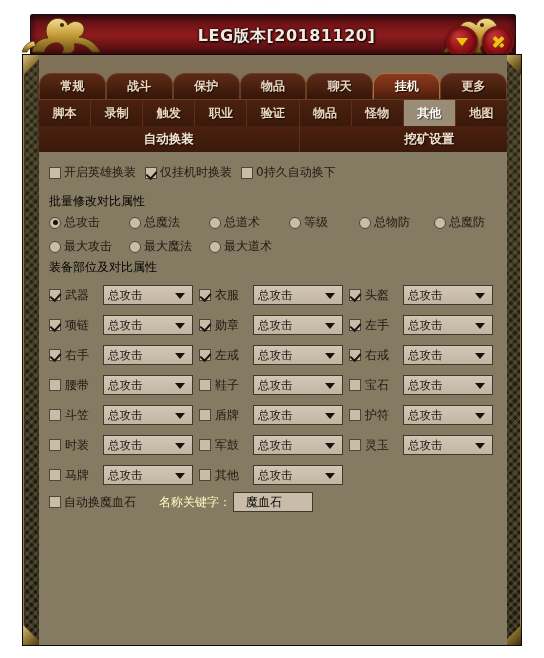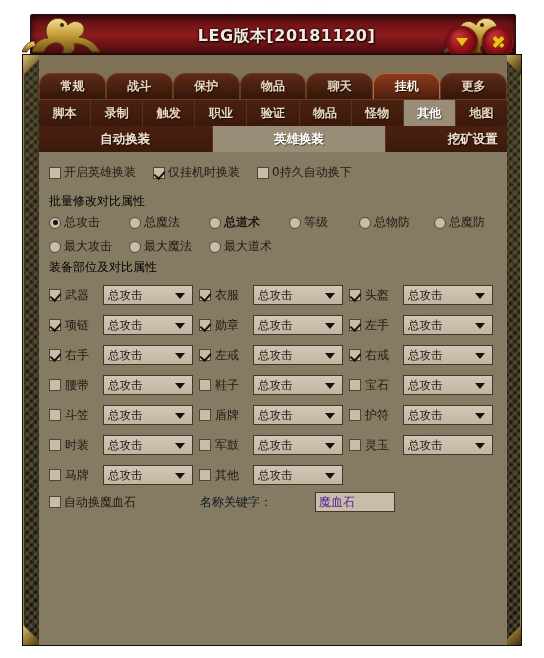--- a/index.html
+++ b/index.html
@@ -98,21 +98,21 @@
   .tab3{flex:1;display:flex;align-items:center;justify-content:center;
         color:#efe2d0;font-size:12.5px;font-weight:bold;cursor:pointer;
         border-right:1px solid #5f2f18;box-sizing:border-box;text-shadow:1px 1px 1px #1a0a04;
         background:linear-gradient(180deg,#4b2110 0%,#3a190b 100%);}
   .tab3:last-child{border-right:none;}
   .tab3.active{background:#9a8d78;color:#ffffff;text-shadow:1px 1px 1px #4a4236;}
 
   
   .panel{position:absolute;left:0;top:97px;width:468px;height:493px;background:#857a62;}
 
-  .opt-row{position:absolute;left:10px;top:12px;display:flex;align-items:center;gap:8px;}
+  .opt-row{position:absolute;left:10px;top:12px;display:flex;align-items:center;gap:0px;}
   .cb-item{display:flex;align-items:center;margin-right:9px;cursor:pointer;}
   .cbx{width:12px;height:12px;background:#c9bca9;border:1px solid #4e4639;
        display:inline-block;position:relative;margin-right:3px;box-sizing:border-box;}
   .cbx.on:after{content:"";position:absolute;left:2px;top:1px;width:5px;height:8px;
        border:solid #17140e;border-width:0 2px 2px 0;transform:rotate(42deg);}
   .lbl{font-size:12px;color:#1e1a12;white-space:nowrap;}
 
   .section-title{position:absolute;left:10px;font-size:12px;color:#000000;}
   .st1{top:41px;}
   .st2{top:107px;}
@@ -132,25 +132,25 @@
   .gcell{width:150px;display:flex;align-items:center;}
   .gcell .cbx{margin-right:4px;}
   .gname{font-size:12px;color:#1e1a12;width:38px;white-space:nowrap;}
   .sel{width:90px;height:20px;background:linear-gradient(180deg,#d2c7b6 0%,#c2b6a2 100%);
        border:1px solid #3f382c;display:flex;align-items:center;position:relative;
        box-sizing:border-box;cursor:pointer;}
   .sel-val{font-size:11.5px;color:#17140e;padding-left:4px;}
   .sel-arrow{position:absolute;right:7px;top:7px;width:0;height:0;
        border-left:5px solid transparent;border-right:5px solid transparent;border-top:6px solid #17140e;}
 
-  .bottom-row{position:absolute;left:10px;top:340px;display:flex;align-items:center;gap:41px;}
-  .kw-label{font-size:12px;color:#0f172a;margin-left:14px;margin-right:2px;}
+  .bottom-row{position:absolute;left:10px;top:340px;display:flex;align-items:center;}
+  .kw-label{font-size:12px;color:#fef9c3;margin-left:14px;margin-right:2px;}
   .kw-input{width:80px;height:20px;background:#c9bca9;border:1px solid #3f382c;
        display:flex;align-items:center;box-sizing:border-box;}
-  .kw-val{font-size:12px;color:#4c1d95;padding-left:3px;}
+  .kw-val{font-size:12px;color:#000000;padding-left:12px;}
 </style>
 </head>
 <body>
 
 <div id="app">
   <div class="glow"></div>
 
   <div class="frame">
 
     <div class="titlebar">
@@ -248,23 +248,20 @@
             </div>
             <div class="tab2">
               <span>地图</span>
             </div>
           </div>
 
         <div class="tabrow3" id="tabs3">
             <div class="tab3">
               <span>自动换装</span>
             </div>
-            <div class="tab3 active">
-              <span>英雄换装</span>
-            </div>
             <div class="tab3">
               <span>挖矿设置</span>
             </div>
           </div>
 
         <div class="panel">
 
           <div class="opt-row" id="optrow">
               <div class="cb-item">
                 <span class="cbx"></span>
@@ -284,21 +281,21 @@
 
           <div class="radio-row rr1" id="rr1">
               <div class="rd-item" style="width: 80px;">
                 <span class="rdo on"></span>
                 <span class="lbl">总攻击</span>
               </div>
               <div class="rd-item" style="width: 80px;">
                 <span class="rdo"></span>
                 <span class="lbl">总魔法</span>
               </div>
-              <div class="rd-item" style="width: 80px; font-weight: bold;">
+              <div class="rd-item" style="width: 80px;">
                 <span class="rdo"></span>
                 <span class="lbl">总道术</span>
               </div>
               <div class="rd-item" style="width: 70px;">
                 <span class="rdo"></span>
                 <span class="lbl">等级</span>
               </div>
               <div class="rd-item" style="width: 75px;">
                 <span class="rdo"></span>
                 <span class="lbl">总物防</span>

